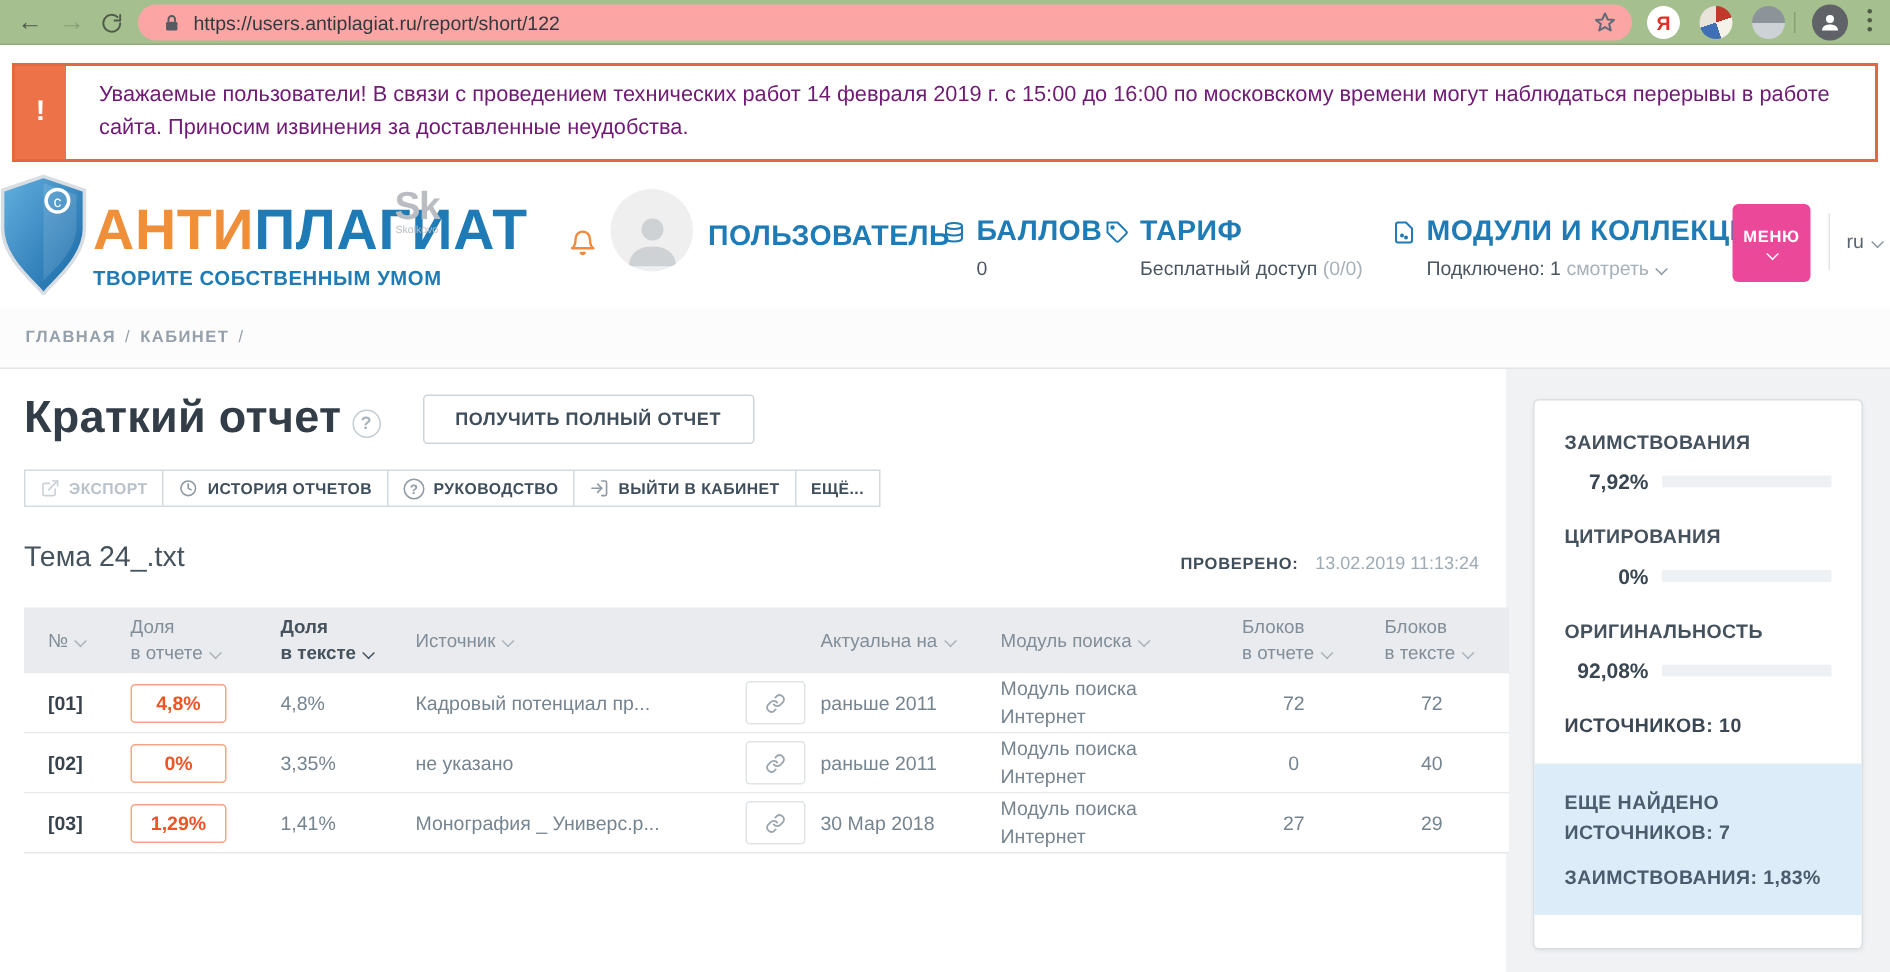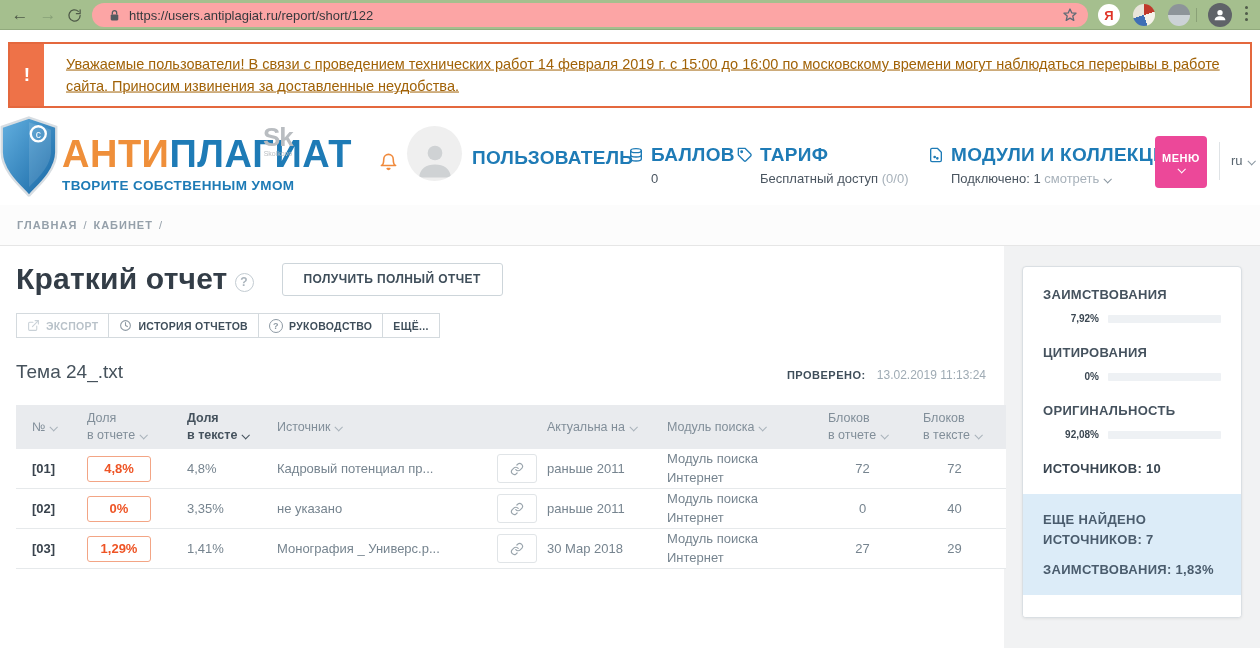--- a/index.html
+++ b/index.html
@@ -26,21 +26,21 @@
                  display:flex; align-items:center; justify-content:center; }
   .profile-ico svg { width:16px; height:16px; color:#fff; }
   .kebab { position:absolute; left:1245px; top:6px; display:flex; flex-direction:column; gap:3px; cursor:pointer; }
   .kebab i { width:3px; height:3px; border-radius:50%; background:#4f5b49; }
 
   
   .banner { position:absolute; left:8px; right:8px; top:42px; height:66px; background:#fff; border:2px solid #e4683e; }
   .banner-flag { position:absolute; left:0; top:0; bottom:0; width:34px; background:#ee7248; color:#fff;
                  display:flex; align-items:center; justify-content:center; font-size:19px; font-weight:bold; }
   .banner-text { position:absolute; left:56px; right:24px; top:50%; transform:translateY(-50%);
-                 font-size:14.5px; line-height:1.55; color:#a16207;text-decoration:underline; }
+                 font-size:14.5px; line-height:1.55; color:#701a75; }
 
   
   .site-header { position:absolute; left:0; top:108px; width:1260px; height:97px; background:#fff; }
   .shield { position:absolute; left:0; top:8px; }
   .logo-text { position:absolute; left:62px; top:26px; }
   .logo-line1 { font-size:38px; font-weight:bold; letter-spacing:.5px; line-height:1.1; }
   .logo-anti { color:#ef8f3a; }
   .logo-plag { color:#1e7bb6; }
   .logo-tag { font-size:13.5px; font-weight:bold; color:#1e7bb6; letter-spacing:.4px; margin-top:2px; }
   .sk { position:absolute; left:263px; top:14px; text-align:center; color:#b9bdc1; }
@@ -124,21 +124,21 @@
   .td.module { line-height:1.45; font-size:13px; }
   .td.module span { display:block; }
   .td.bnum { text-align:center; padding-right:14px; }
 
   
   .card { position:absolute; left:18px; top:20px; width:220px; background:#fff; border:1px solid #dadfe3; border-radius:4px;
           box-shadow:0 1px 3px rgba(0,0,0,.07); overflow:hidden; }
   .card-pad { padding:20px 20px 0 20px; }
   .stat-label { font-size:13px; font-weight:bold; color:#45525e; letter-spacing:.3px; margin-bottom:11px; }
   .bar-row { display:flex; align-items:center; margin-bottom:21px; }
-  .bar-val { width:56px; text-align:right; font-size:10px; font-weight:bold; color:#3a4651; margin-right:9px; }
+  .bar-val { width:56px; text-align:right; font-size:14px; font-weight:bold; color:#3a4651; margin-right:9px; }
   .bar-track { flex:1; height:8px; background:#eef1f4; border-radius:1px; overflow:hidden; }
   .bar-fill { height:100%; }
   .fill-orange { background:#f05a28; }
   .fill-blue { background:#c8e1f2; }
   .sources-line { font-size:13px; font-weight:bold; color:#3a4651; letter-spacing:.3px; margin:3px 0 18px 0; }
   .sources-line .lab { margin-right:4px; }
   .blue-box { background:#dcecf8; padding:16px 20px 18px 20px; font-size:13px; font-weight:bold; color:#4a5c6d; letter-spacing:.3px; }
   .blue-box .row1 { line-height:1.5; }
   .blue-box .row2 { margin-top:13px; }
   .card-foot { height:22px; background:#fff; }
@@ -338,20 +338,28 @@
               <circle cx="12" cy="12" r="9"></circle>
               <polyline points="12 6.5 12 12 15.5 14"></polyline>
             </svg>
           <span>ИСТОРИЯ ОТЧЕТОВ</span>
         </button>
         <button class="tb-btn">
           <span class="qg">?</span>
           <span>РУКОВОДСТВО</span>
         </button>
         <button class="tb-btn">
+          <svg class="sico" viewBox="0 0 24 24">
+              <path d="M15 3h4a2 2 0 0 1 2 2v14a2 2 0 0 1-2 2h-4"></path>
+              <polyline points="10 17 15 12 10 7"></polyline>
+              <line x1="15" y1="12" x2="3" y2="12"></line>
+            </svg>
+          <span>ВЫЙТИ В КАБИНЕТ</span>
+        </button>
+        <button class="tb-btn">
           <span>ЕЩЁ...</span>
         </button>
       </div>
 
       <div class="doc-row">
         <span class="doc-name">Тема 24_.txt</span>
         <span class="checked">
           <span class="checked-label">ПРОВЕРЕНО:</span>
           <span class="checked-value">13.02.2019 11:13:24</span>
         </span>

